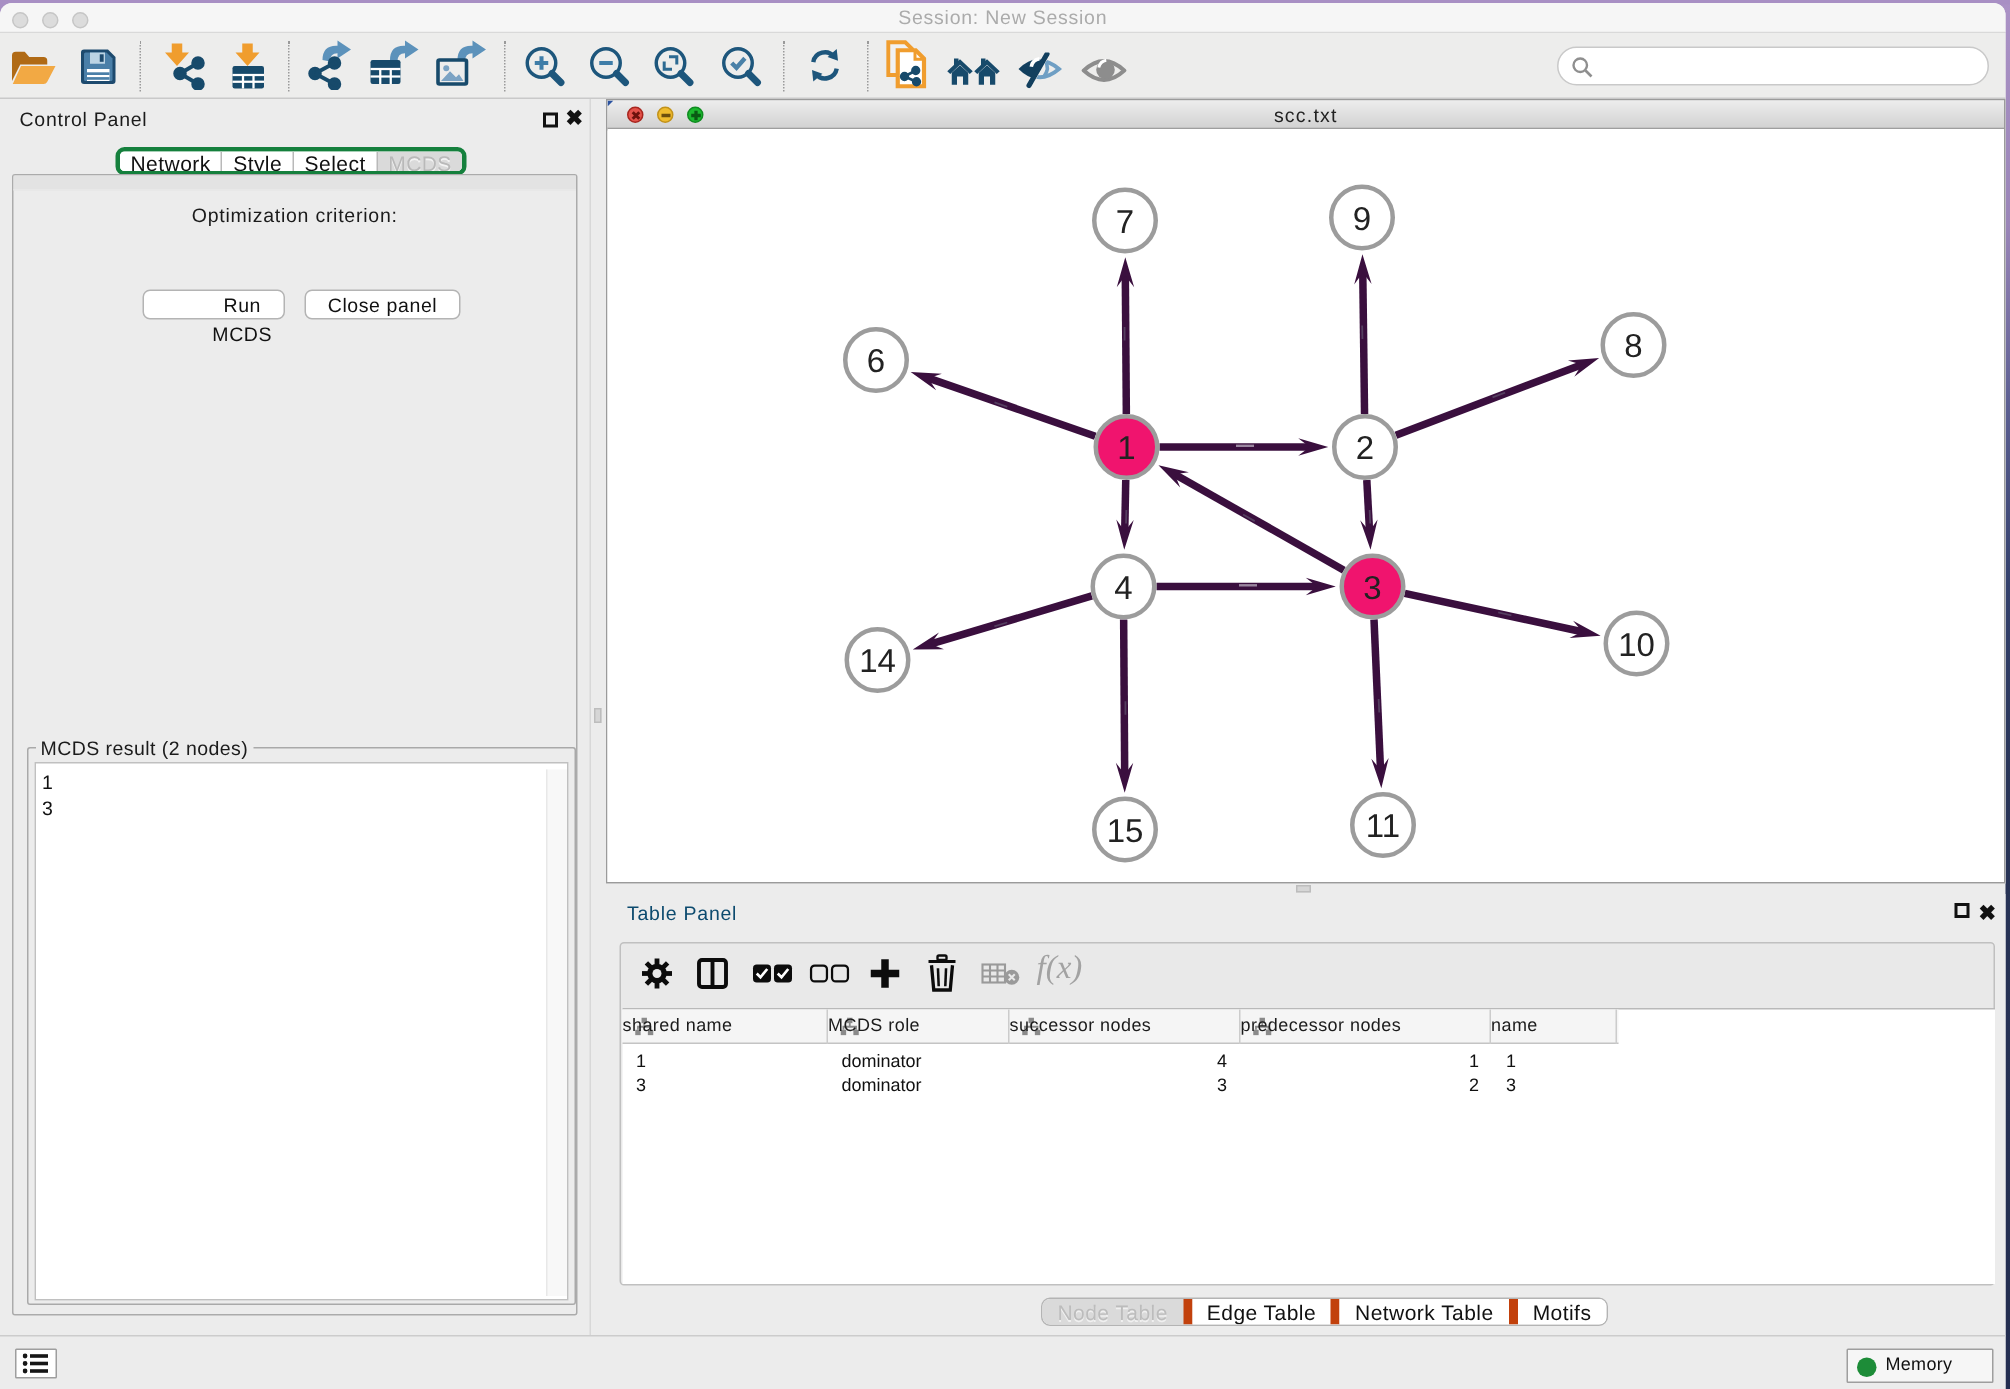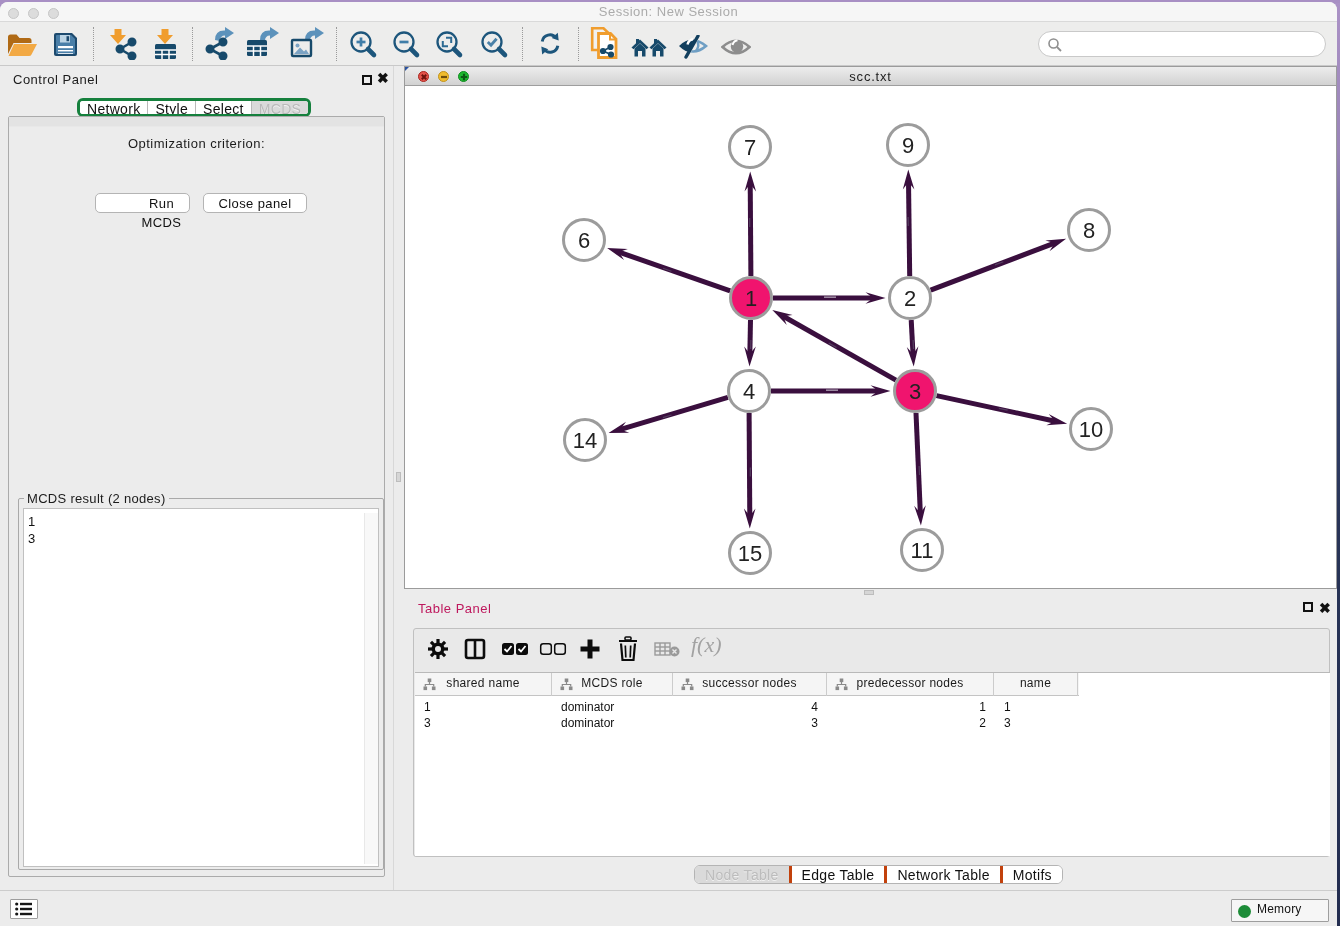--- a/index.html
+++ b/index.html
@@ -55,34 +55,34 @@
 
 #netwin { position:absolute; left:404px; top:64px; width:933px; height:523px;
   border:1px solid #9b9b9b; background:#fff; }
 #nettb { position:absolute; left:0; top:0; width:100%; height:19px;
   background:linear-gradient(#ededed,#d2d2d2); border-bottom:1px solid #9e9e9e; }
 #nettb .mac { position:absolute; top:4px; width:11px; height:11px; border-radius:50%; }
 #nettitle { position:absolute; top:2px; width:100%; text-align:center; font-size:13px; letter-spacing:0.8px; color:#222; }
 #netcanvas { position:absolute; left:0; top:20px; width:931px; height:501px; background:#fff; }
 
 #tpanel { position:absolute; left:404px; top:594px; width:933px; height:294px; background:#ececec; }
-#tpanel .hdr { position:absolute; left:14px; top:5px; font-size:13px; letter-spacing:0.5px; color:#be185d; }
+#tpanel .hdr { position:absolute; left:14px; top:5px; font-size:13px; letter-spacing:0.5px; color:#0c4a6e; }
 #tbox { position:absolute; left:9px; top:32px; width:917px; height:229px;
   border:1px solid #c0c0c0; border-radius:3px; background:#e9e9e9; }
 #ttable { position:absolute; left:1px; top:43px; width:915px; height:184px; background:#fff;
   border-top:1px solid #b9b9b9; }
 #thead { position:absolute; left:0; top:0; width:664px; height:23px; background:#f5f5f5;
   border-bottom:1px solid #c4c4c4; font-size:12px; letter-spacing:0.3px; color:#1b1b1b; }
 .hcell { position:absolute; top:0; height:23px; border-right:1px solid #cccccc; }
-.hcell span { position:absolute; top:3px; width:100%; text-align:center; }
+.hcell span { position:absolute; top:3px; width:100%; }
 .hcell svg { position:absolute; left:8px; top:5px; }
 .trow { position:absolute; font-size:12px; color:#111; }
 #ttabs { position:absolute; left:290px; top:269px; height:19px; display:flex;
   border:1px solid #b4b4b4; border-radius:6px; overflow:hidden; background:#fff; }
-#ttabs .tab { font-size:14px; letter-spacing:0.3px; color:#111; padding:1px 10px 0 10px; border-right:3px solid #c2410c; background:#fff; }
+#ttabs .tab { font-size:14px; letter-spacing:0.3px; color:#111; padding:1px 10px 0 10px; border-right:6px solid #c2410c; background:#fff; }
 #ttabs .tab:last-child { border-right:none; }
 #ttabs .tab.sel { background:#dadada; color:#bcbcbc; text-shadow:0 1px 0 #f0f0f0; }
 
 #statusbar { position:absolute; left:0; top:888px; width:1337px; height:36px; background:#ececec;
   border-top:1px solid #cccccc; }
 #listbtn { position:absolute; left:10px; top:8px; width:28px; height:20px; background:#fff;
   border:1px solid #9e9e9e; border-radius:1px; }
 #membtn { position:absolute; right:8px; top:8px; width:98px; height:23px; background:#f6f6f6;
   border:1px solid #9e9e9e; border-radius:1px; font-size:12px; letter-spacing:0.2px; color:#111; }
 #membtn .dot { position:absolute; left:6px; top:5px; width:13px; height:13px; border-radius:50%;

